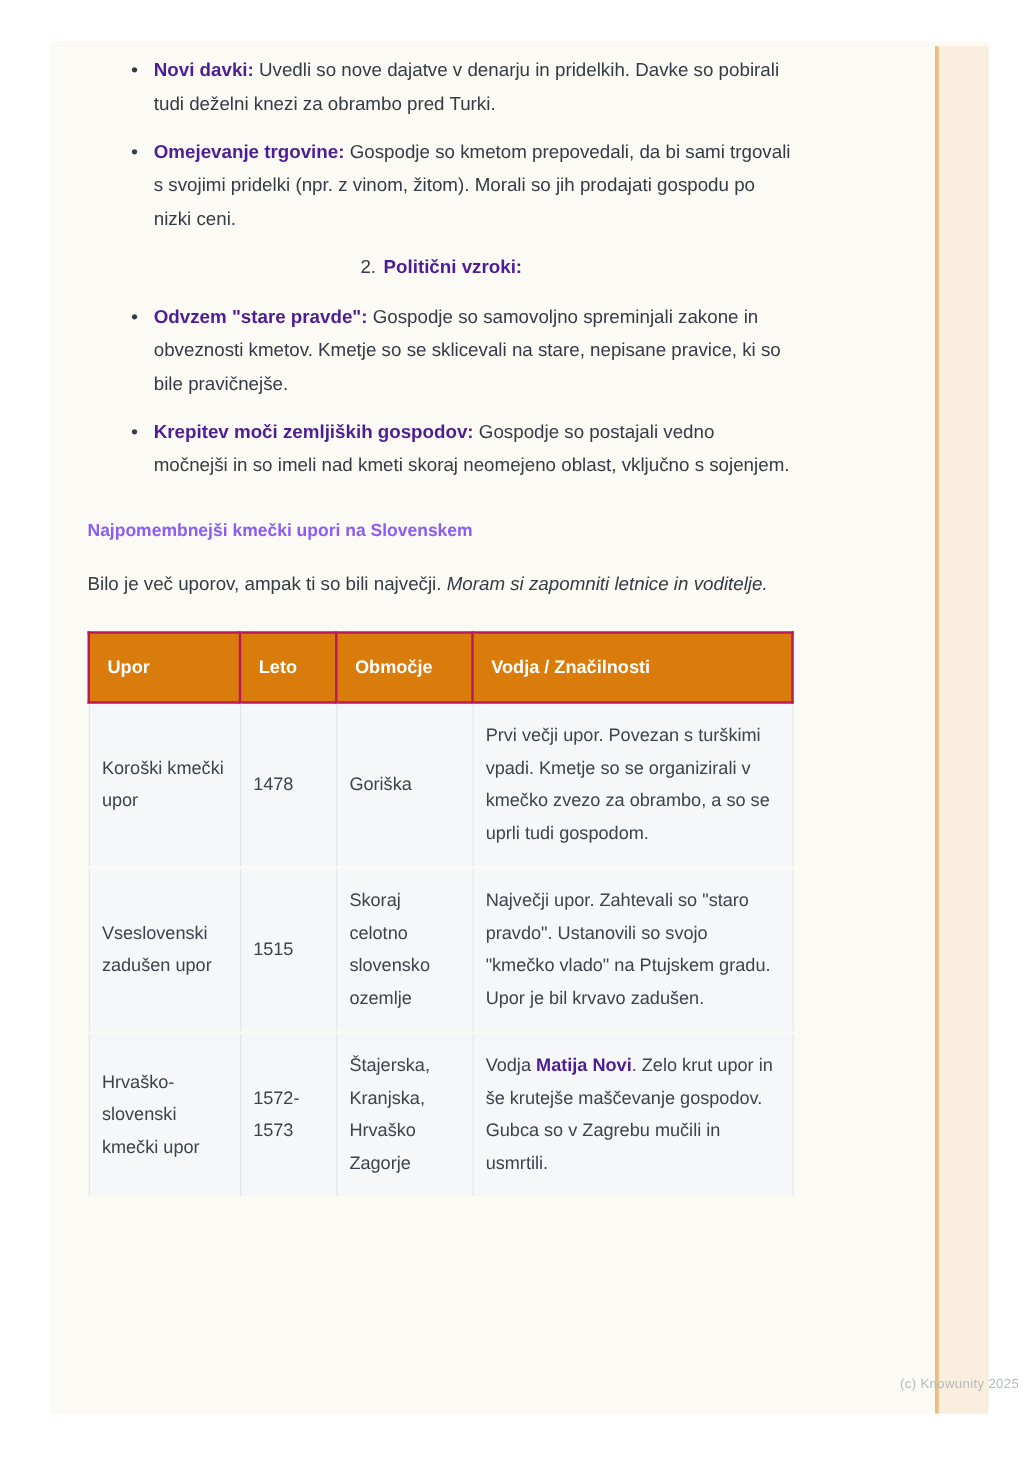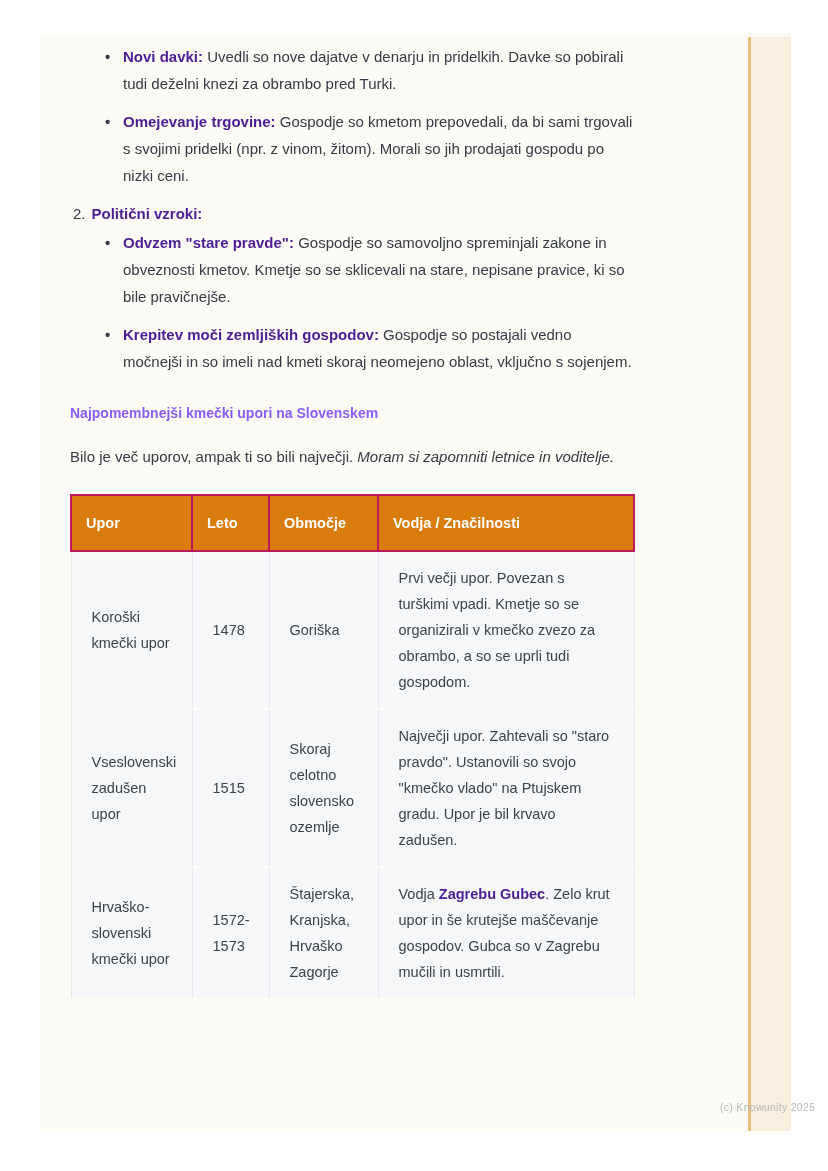--- a/index.html
+++ b/index.html
@@ -39,21 +39,21 @@
     position: relative;
     padding-left: 53px;
     margin-bottom: 11px;
   }
   ul.blist li::before {
     content: "\2022";
     position: absolute;
     left: 35px; top: 0;
     font-weight: 700;
   }
-  .olitem { margin: 10px 0 2px 3px; }
+  .olitem { margin: 10px 0 13px 3px; text-align: center; }
   .olitem .num { margin-right: 6px; }
   b { font-weight: 700; color: #4c1d95; }
 
   h2.section-heading {
     margin: 25px 0 17px 0;
     font-size: 14px;
     line-height: 26px;
     font-weight: 700;
     color: #8b5cf6;
   }
@@ -79,21 +79,21 @@
     background: #d97c0c;
     color: #ffffff;
     font-weight: 700;
     text-align: left;
     padding: 14px 14px;
     border: 2px solid #be185d;
     font-size: 14.5px;
   }
   table.upori td {
     background: #f5f7f8;
-    padding: 13px 20px;
+    padding: 13px 10px;
     vertical-align: middle;
     border: 1px solid #e3e7eb;
     border-bottom: 2px solid #fcfaf4;
     border-top: 2px solid #fcfaf4;
   }
   table.upori tr.clipped td {
     height: 200px;
     vertical-align: top;
   }
   .watermark {
@@ -156,21 +156,21 @@
         <tr>
           <td>Vseslovenski zadušen upor</td>
           <td>1515</td>
           <td>Skoraj celotno slovensko ozemlje</td>
           <td><span>Največji upor. Zahtevali so "staro pravdo". Ustanovili so svojo "kmečko vlado" na Ptujskem gradu. Upor je bil krvavo zadušen.</span><b></b><span></span></td>
         </tr>
         <tr>
           <td>Hrvaško-slovenski kmečki upor</td>
           <td>1572-1573</td>
           <td>Štajerska, Kranjska, Hrvaško Zagorje</td>
-          <td><span>Vodja </span><b>Zagrebu Gubec</b><span>. Zelo krut upor in še krutejše maščevanje gospodov. Gubca so v Zagrebu mučili in usmrtili.</span></td>
+          <td><span>Vodja </span><b>Matija Novi</b><span>. Zelo krut upor in še krutejše maščevanje gospodov. Gubca so v Zagrebu mučili in usmrtili.</span></td>
         </tr>
       </tbody>
     </table>
 
   </div>
 </div>
 
 <div class="watermark">(c) Knowunity 2025</div>
 
 </body></html>

